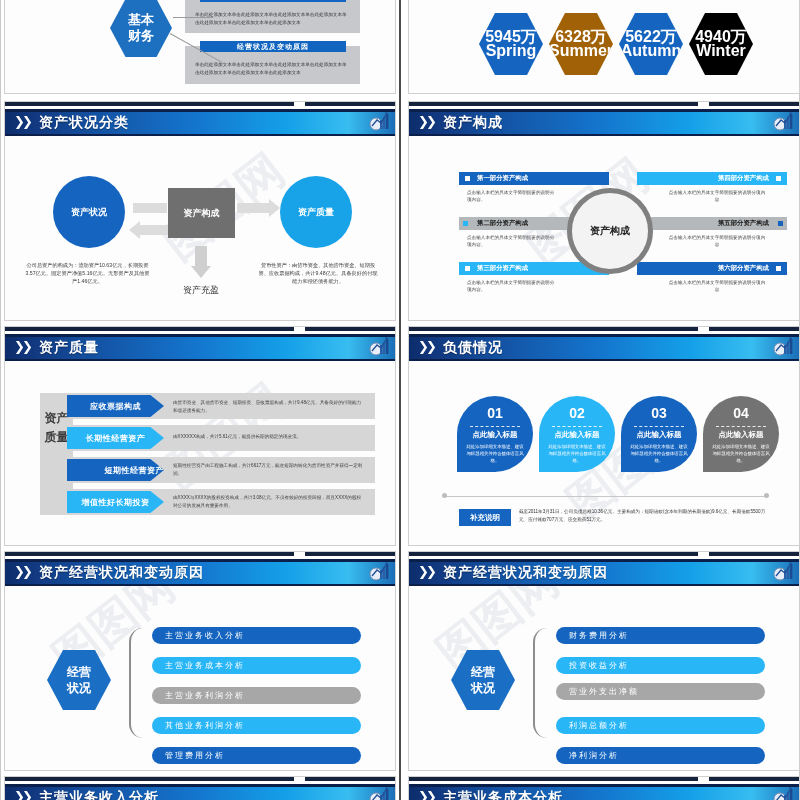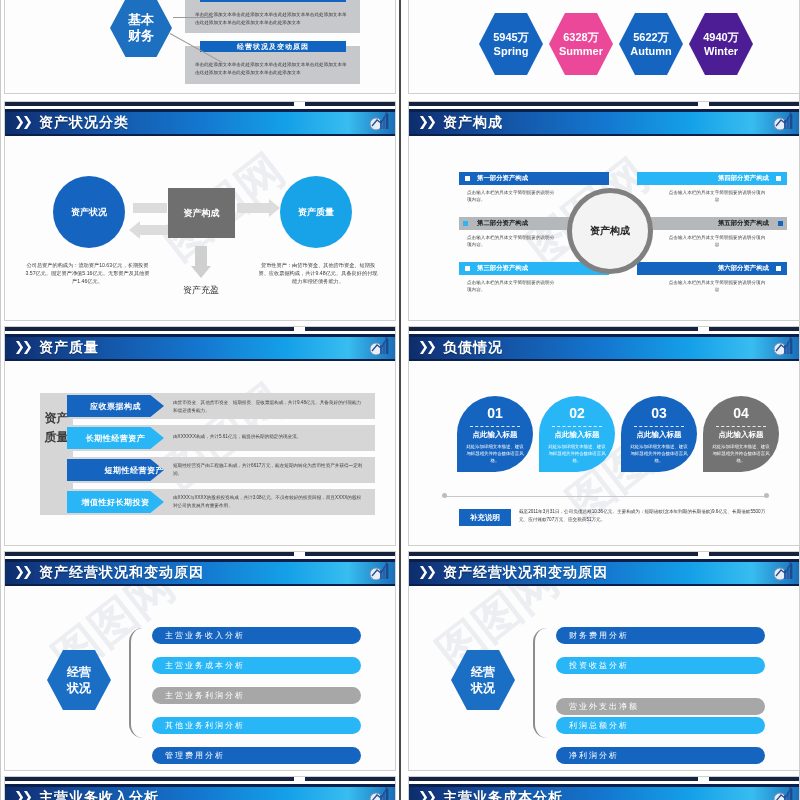--- a/index.html
+++ b/index.html
@@ -46,21 +46,21 @@
 
   
   .s1box{position:absolute;background:#c6c8cb;}
   .s1cap{position:absolute;background:#1165c0;color:#fff;font-size:7px;font-weight:bold;
          display:flex;align-items:center;justify-content:center;letter-spacing:1px;}
   .s1txt{position:absolute;font-size:4.6px;line-height:8px;color:#2e2e2e;}
   .arrowline{position:absolute;background:#9a9a9a;height:1px;transform-origin:left center;}
 
   
   .hx2{position:absolute;width:64px;height:62px;display:flex;flex-direction:column;align-items:center;justify-content:center;
-       color:#fff;font-weight:bold;font-size:11px;line-height:14px;
+       color:#fff;font-weight:bold;font-size:16px;line-height:14px;
        clip-path:polygon(25% 0,75% 0,100% 50%,75% 100%,25% 100%,0 50%);}
   .acbar{position:absolute;height:13px;display:flex;align-items:center;color:#fff;font-size:6.4px;font-weight:bold;}
   .acdesc{position:absolute;font-size:4.6px;line-height:7px;color:#3c3c3c;text-align:center;}
   .acsq{position:absolute;width:5px;height:5px;background:#fff;}
 
   
   .chevbar{position:absolute;height:22px;color:#fff;font-size:8px;font-weight:bold;
            display:flex;align-items:center;justify-content:center;
            clip-path:polygon(0 0,86% 0,100% 50%,86% 100%,0 100%);letter-spacing:.5px;}
   .qrow{position:absolute;background:#d6d6d6;}
@@ -283,29 +283,29 @@
 
   <div class="col col-right">
 
     <div class="slide" style="top:-60px;height:152px;">
       <div class="body" style="height:152px;">
 
         <div class="hx2" style="left:70px;top:72px;background:#1565c0;">
           <span>5945万</span>
           <span>Spring</span>
         </div>
-        <div class="hx2" style="left:140px;top:72px;background:#ec4899;">
+        <div class="hx2" style="left:140px;top:72px;background:#a16207;">
           <span>6328万</span>
           <span>Summer</span>
         </div>
         <div class="hx2" style="left:210px;top:72px;background:#1565c0;">
           <span>5622万</span>
           <span>Autumn</span>
         </div>
-        <div class="hx2" style="left:280px;top:72px;background:#4c1d95;text-align:center;">
+        <div class="hx2" style="left:280px;top:72px;background:#000000;text-align:center;">
           <span>4940万</span>
           <span>Winter</span>
         </div>
       </div>
     </div>
 
     <div class="slide" style="top:101px;height:218px;">
       <div class="topstrip">
           <div class="t1"></div>
           <div class="t2"></div>
@@ -460,21 +460,21 @@
           <span>经营<br>状况</span>
         </div>
         <div class="brace" style="left:124px;top:42px;width:16px;height:110px;"></div>
 
         <div class="opbar" style="left:147px;top:71px;width:196px;background:#29b6f6;">
           <span>投资收益分析</span>
           </div>
         <div class="opbar" style="left:147px;top:41px;width:196px;background:#1565c0;">
           <span>财务费用分析</span>
           </div>
-        <div class="opbar" style="left:147px;top:112px;width:196px;background:#a7a7a7;text-align:right;">
+        <div class="opbar" style="left:147px;top:97px;width:196px;background:#a7a7a7;text-align:right;">
           <span>营业外支出净额</span>
           </div>
         <div class="opbar" style="left:147px;top:131px;width:196px;background:#29b6f6;">
           <span>利润总额分析</span>
           </div>
         <div class="opbar" style="left:147px;top:161px;width:196px;background:#1565c0;">
           <span>净利润分析</span>
           </div>
       </div>
     </div>

